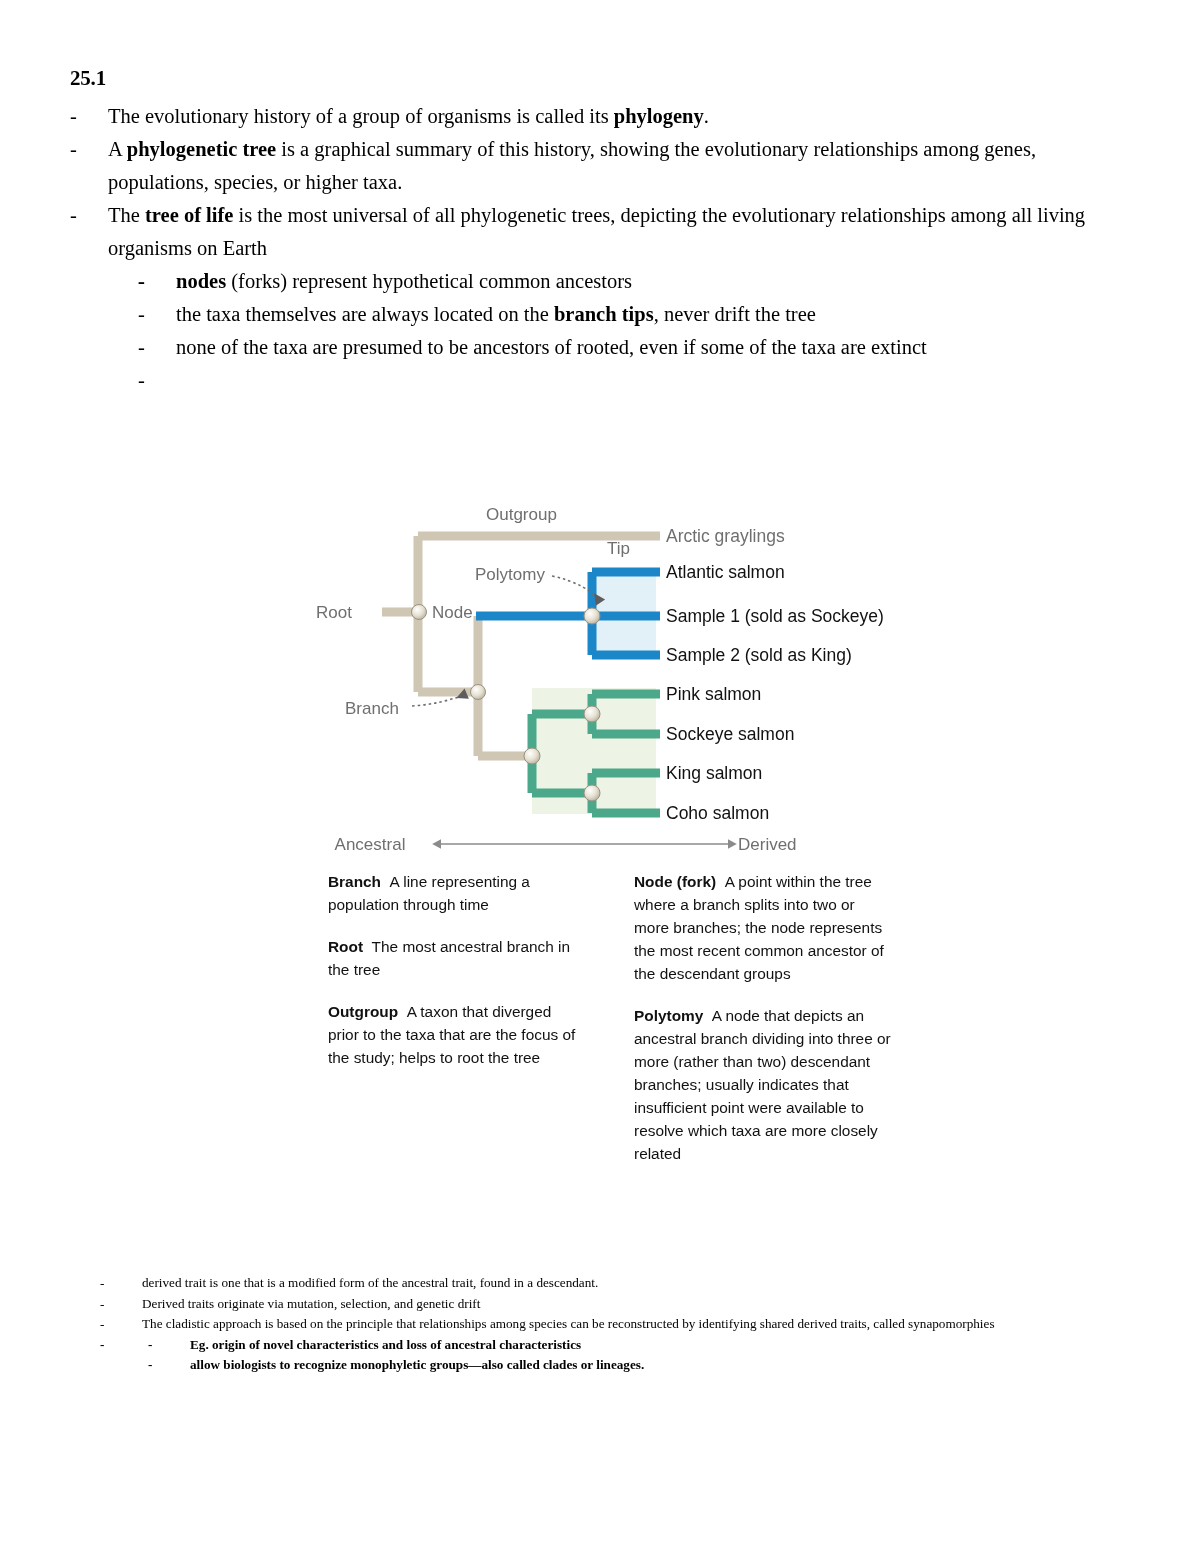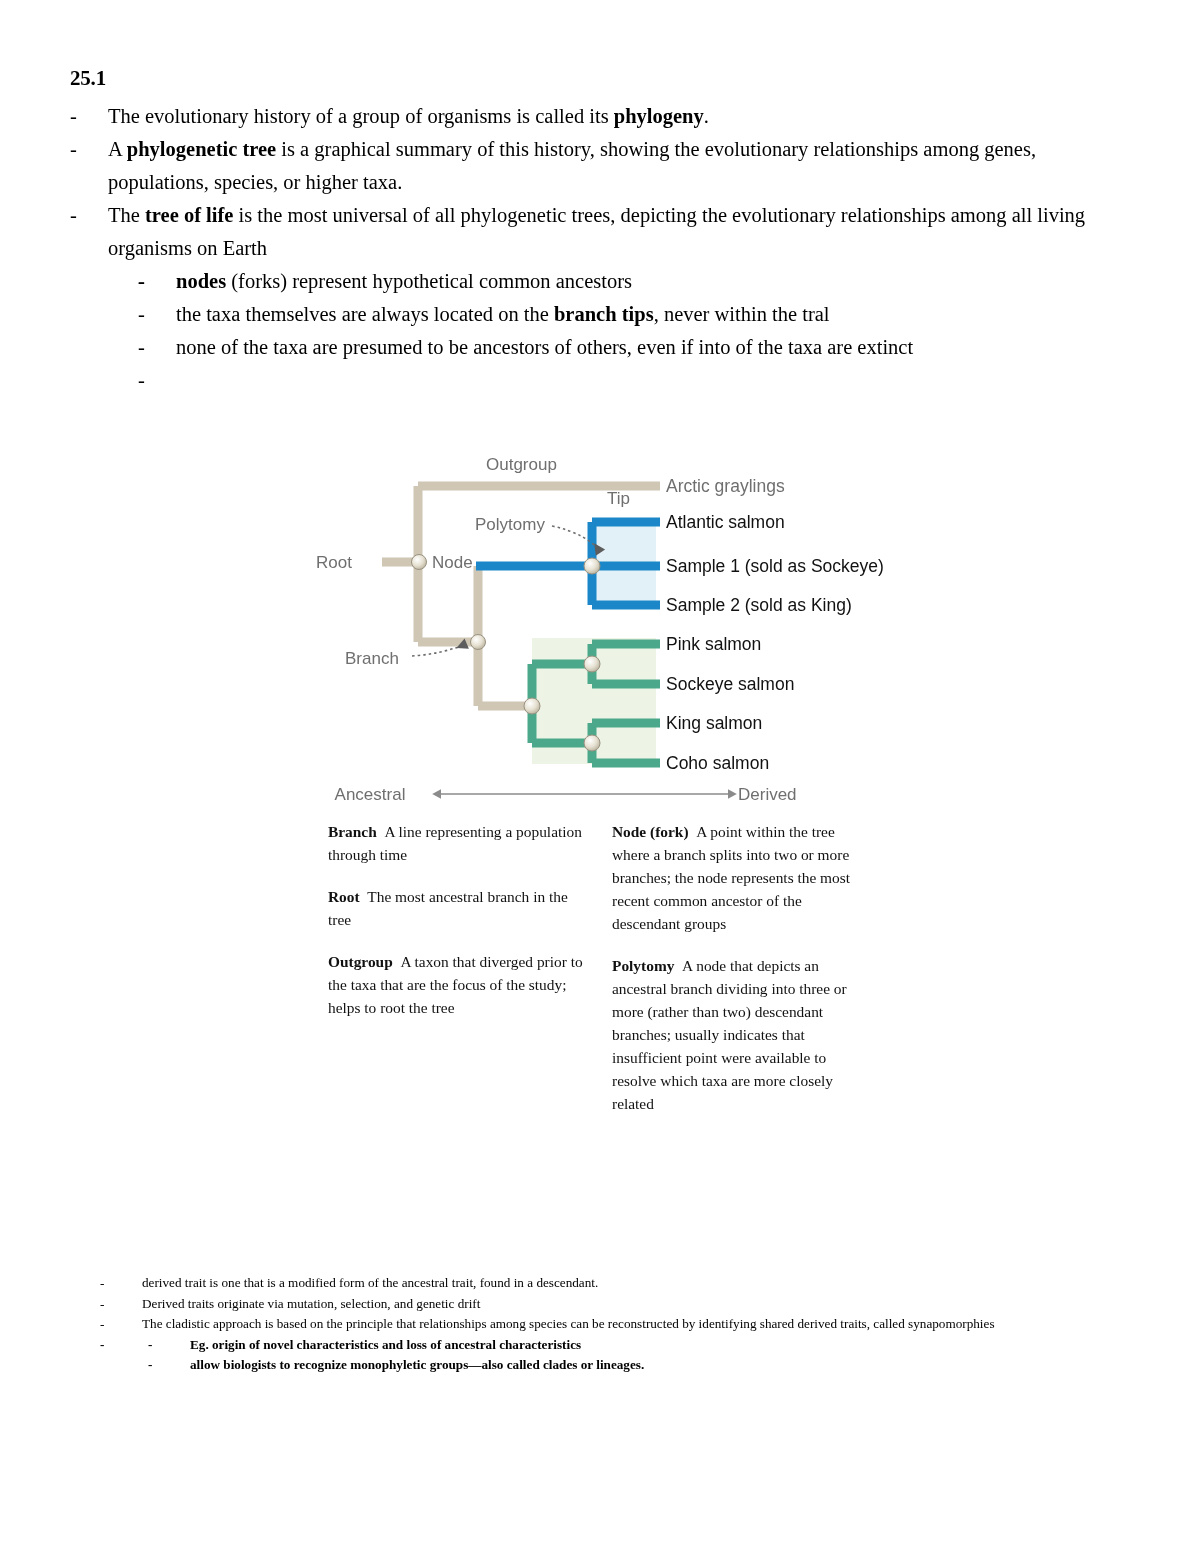--- a/index.html
+++ b/index.html
@@ -88,35 +88,35 @@
   .notes-bottom ul.outline ul.outline li {
     padding-left: 42px;
   }
   .notes-bottom li.bold-item,
   .notes-bottom li.bold-item * { font-weight: bold; }
 
   
   .figure {
     position: absolute;
     left: 300px;
-    top: 442px;
+    top: 492px;
     width: 620px;
     height: 740px;
     font-family: "Liberation Sans", "DejaVu Sans", sans-serif;
   }
   .figure svg { display: block; }
 
   .fig-defs {
     position: absolute;
     left: 28px;
     top: 378px;
     width: 580px;
     display: flex;
-    gap: 26px;
-    font-family: Liberation Serif, serif;
+    gap: 48px;
+    font-family: Liberation Sans, sans-serif;
   }
   .def-col { width: 258px; }
   .def-block {
     font-size: 15.4px;
     line-height: 23px;
     color: #111;
     margin-bottom: 19px;
   }
   .def-block .term { font-weight: bold; }
 </style>
@@ -128,22 +128,22 @@
   <div class="heading-num">25.1</div>
 
   <div class="notes-top">
     <ul class="outline" id="top-outline">
         <li><span class="dash">-</span><span><span>The evolutionary history of a group of organisms is called its </span><b>phylogeny</b><span>.</span></span></li>
         <li><span class="dash">-</span><span><span>A </span><b>phylogenetic tree</b><span> is a graphical summary of this history, showing the evolutionary relationships among genes, populations, species, or higher taxa.</span></span></li>
         <li><span class="dash">-</span><span><span>The </span><b>tree of life</b><span> is the most universal of all phylogenetic trees, depicting the evolutionary relationships among all living organisms on Earth</span></span></li>
         <ul class="outline">
           <li><span class="dash">-</span></li>
           <li><span class="dash">-</span><span><b>nodes</b><span> (forks) represent hypothetical common ancestors</span></span></li>
-          <li><span class="dash">-</span><span><span>the taxa themselves are always located on the </span><b>branch tips</b><span>, never within the tral</span></span></li>
-          <li><span class="dash">-</span><span><span>none of the taxa are presumed to be ancestors of others, even if into of the taxa are extinct</span></span></li>
+          <li><span class="dash">-</span><span><span>the taxa themselves are always located on the </span><b>branch tips</b><span>, never drift the tree</span></span></li>
+          <li><span class="dash">-</span><span><span>none of the taxa are presumed to be ancestors of rooted, even if some of the taxa are extinct</span></span></li>
           <li><span class="dash">-</span></li>
         </ul>
       </ul>
   </div>
 
   <div class="figure">
     <svg width="620" height="370" viewBox="0 0 620 370">
       <defs>
         <radialGradient id="ballgrad" cx="38%" cy="34%" r="72%">
           <stop offset="0%" stop-color="#ffffff"></stop>

